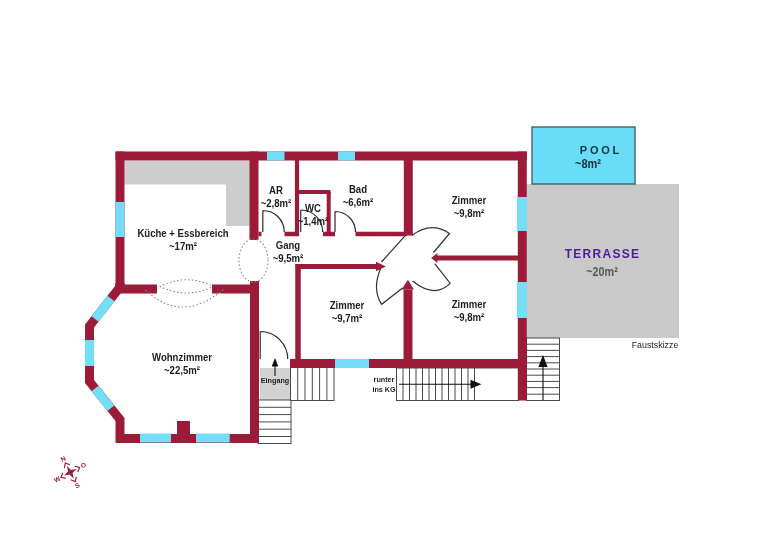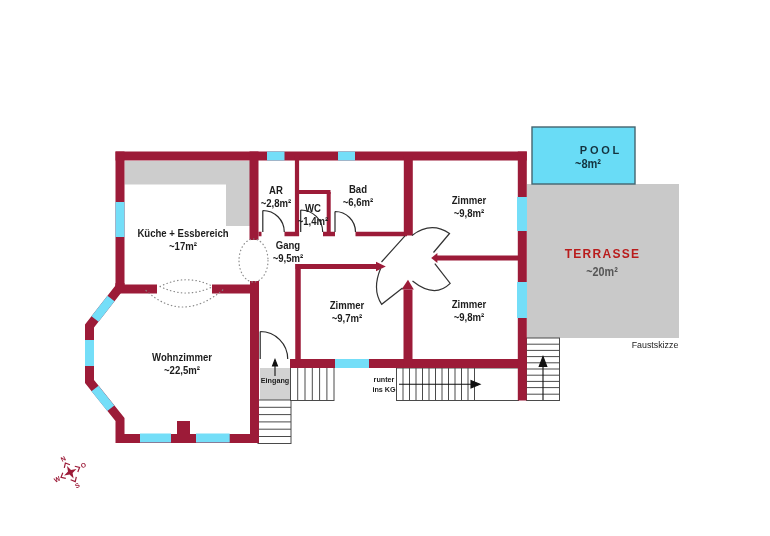--- a/index.html
+++ b/index.html
@@ -134,19 +134,19 @@
 <div class="lbl" style="left:276px;top:184px;">AR<br>~2,8m²</div>
 <div class="lbl" style="left:313px;top:202px;">WC<br>~1,4m²</div>
 <div class="lbl" style="left:357.5px;top:182.5px;">Bad<br>~6,6m²</div>
 <div class="lbl" style="left:287.5px;top:239px;">Gang<br>~9,5m²</div>
 <div class="lbl" style="left:347px;top:299px;">Zimmer<br>~9,7m²</div>
 <div class="lbl" style="left:469px;top:194px;">Zimmer<br>~9,8m²</div>
 <div class="lbl" style="left:468.5px;top:298px;">Zimmer<br>~9,8m²</div>
 <div class="lbl" style="left:182px;top:351px;">Wohnzimmer<br>~22,5m²</div>
 <div class="lbl" style="left:589.5px;top:144px;letter-spacing:2.7px;color:#14333f;transform:translate(-51%,0);padding-left:24px;">POOL</div>
 <div class="lbl" style="left:587.5px;top:157.7px;font-size:12px;color:#14333f;transform:translate(-50%,0) scaleX(0.92);">~8m²</div>
-<div class="lbl" style="left:602.5px;top:248.3px;font-size:12px;letter-spacing:1.3px;color:#b91c1c;transform:translate(-50%,0);">TERRASSE</div>
+<div class="lbl" style="left:602.5px;top:248.3px;font-size:12px;letter-spacing:1.3px;color:#4c1d95;transform:translate(-50%,0);">TERRASSE</div>
 <div class="lbl" style="left:601.5px;top:265.5px;font-size:12px;color:#565656;transform:translate(-50%,0) scaleX(0.9);">~20m²</div>
 <div class="lbl" style="left:655px;top:337.5px;font-weight:normal;font-size:9.5px;color:#222;transform:translate(-50%,0) scaleX(0.93);">Faustskizze</div>
 <div class="sm" style="left:275px;top:376px;">Eingang</div>
 <div class="sm" style="left:384px;top:375px;">runter</div>
 <div class="sm" style="left:383.5px;top:385px;">ins KG</div>
 </div>
 
 </body></html>

